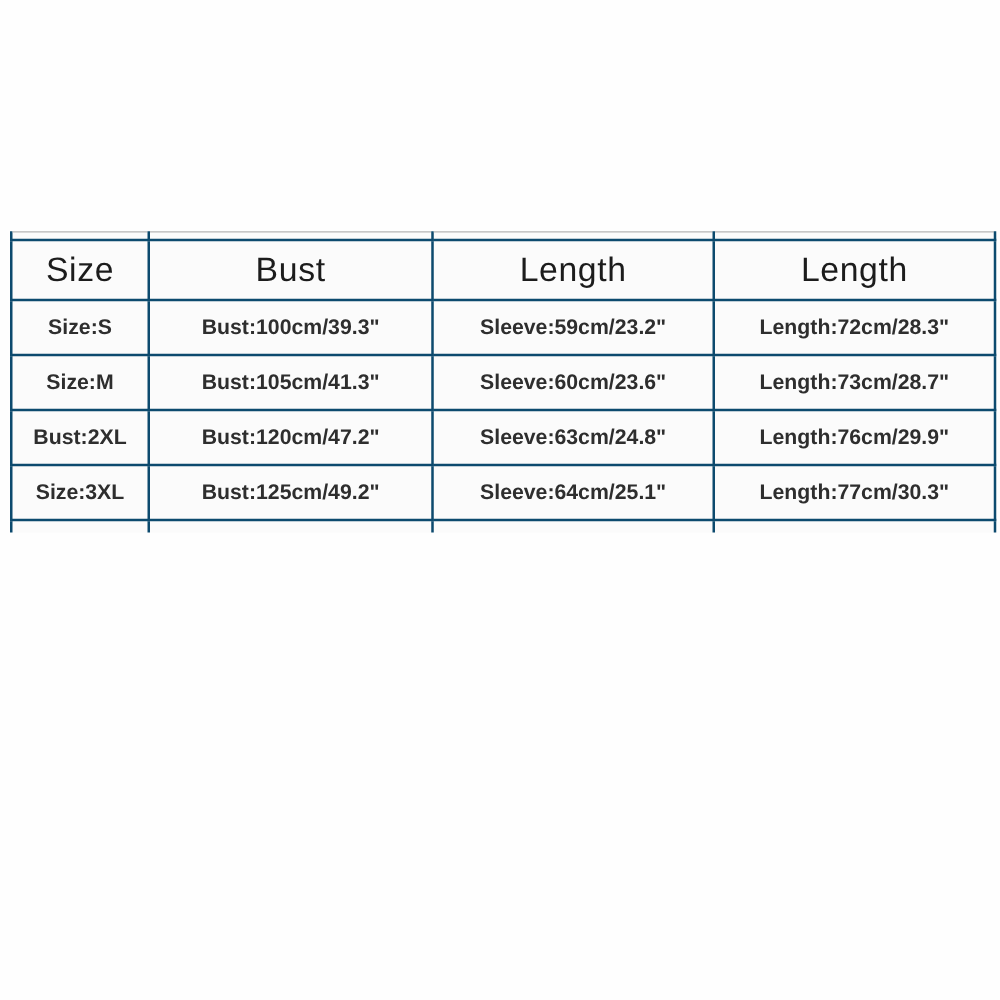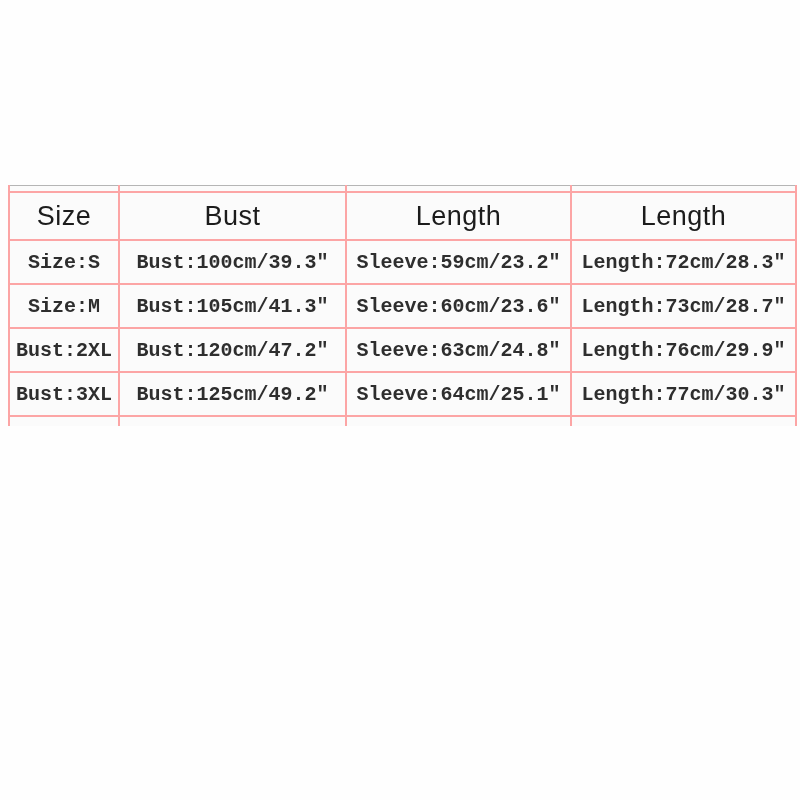--- a/index.html
+++ b/index.html
@@ -23,21 +23,21 @@
     border-collapse: collapse;
     table-layout: fixed;
     background: #fbfbfb;
   }
   .col-size   { width: 110px; }
   .col-bust   { width: 227px; }
   .col-sleeve { width: 225px; }
   .col-length { width: 225px; }
 
   .size-table td, .size-table th {
-    border: 2px solid #fca5a5;
+    border: 2px solid #0c4a6e;
     text-align: center;
     vertical-align: middle;
     padding: 0;
     background: #fbfbfb;
     color: #2b2b2b;
   }
   
   tr.sliver-top td {
     height: 5px;
     border-top: 1px solid #b5b5b5;
@@ -48,24 +48,23 @@
   }
   tr.header-row th {
     height: 46px;
     font-size: 27px;
     font-weight: 400;
     color: #1c1c1c;
     letter-spacing: 0.5px;
   }
   tr.data-row td {
     height: 42px;
-    font-size: 20px;
+    font-size: 17px;
     font-weight: 700;
     color: #2e2e2e;
-    font-family: Liberation Mono, monospace;
   }
 </style>
 </head>
 <body>
 
 <div class="canvas">
   <table class="size-table">
     <colgroup>
       <col class="col-size">
         <col class="col-bust">
@@ -100,21 +99,21 @@
       <td>Sleeve:60cm/23.6"</td>
       <td>Length:73cm/28.7"</td>
     </tr>
     <tr class="data-row">
       <td>Bust:2XL</td>
       <td>Bust:120cm/47.2"</td>
       <td>Sleeve:63cm/24.8"</td>
       <td>Length:76cm/29.9"</td>
     </tr>
     <tr class="data-row">
-      <td>Bust:3XL</td>
+      <td>Size:3XL</td>
       <td>Bust:125cm/49.2"</td>
       <td>Sleeve:64cm/25.1"</td>
       <td>Length:77cm/30.3"</td>
     </tr>
 
     <tr class="sliver-bottom">
       <td></td>
           <td></td>
       <td></td>
           <td></td>

